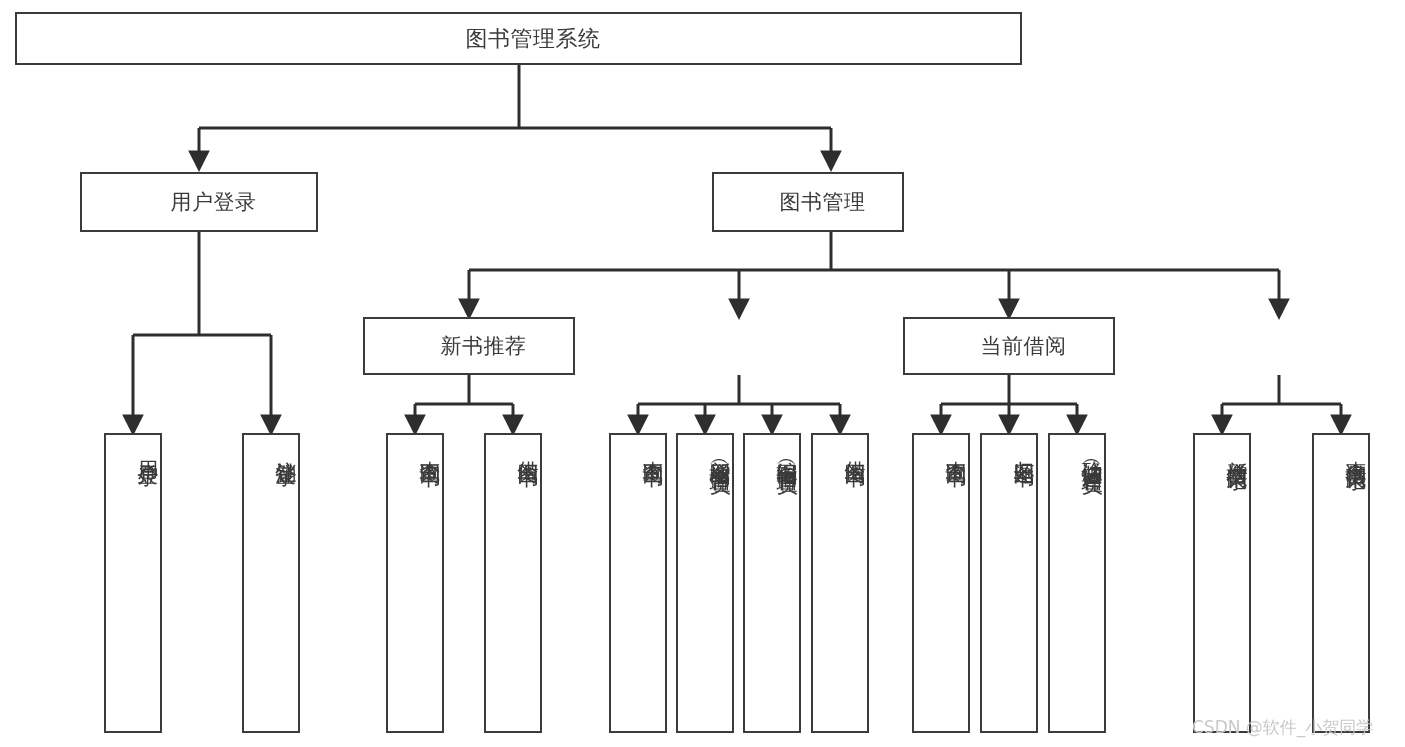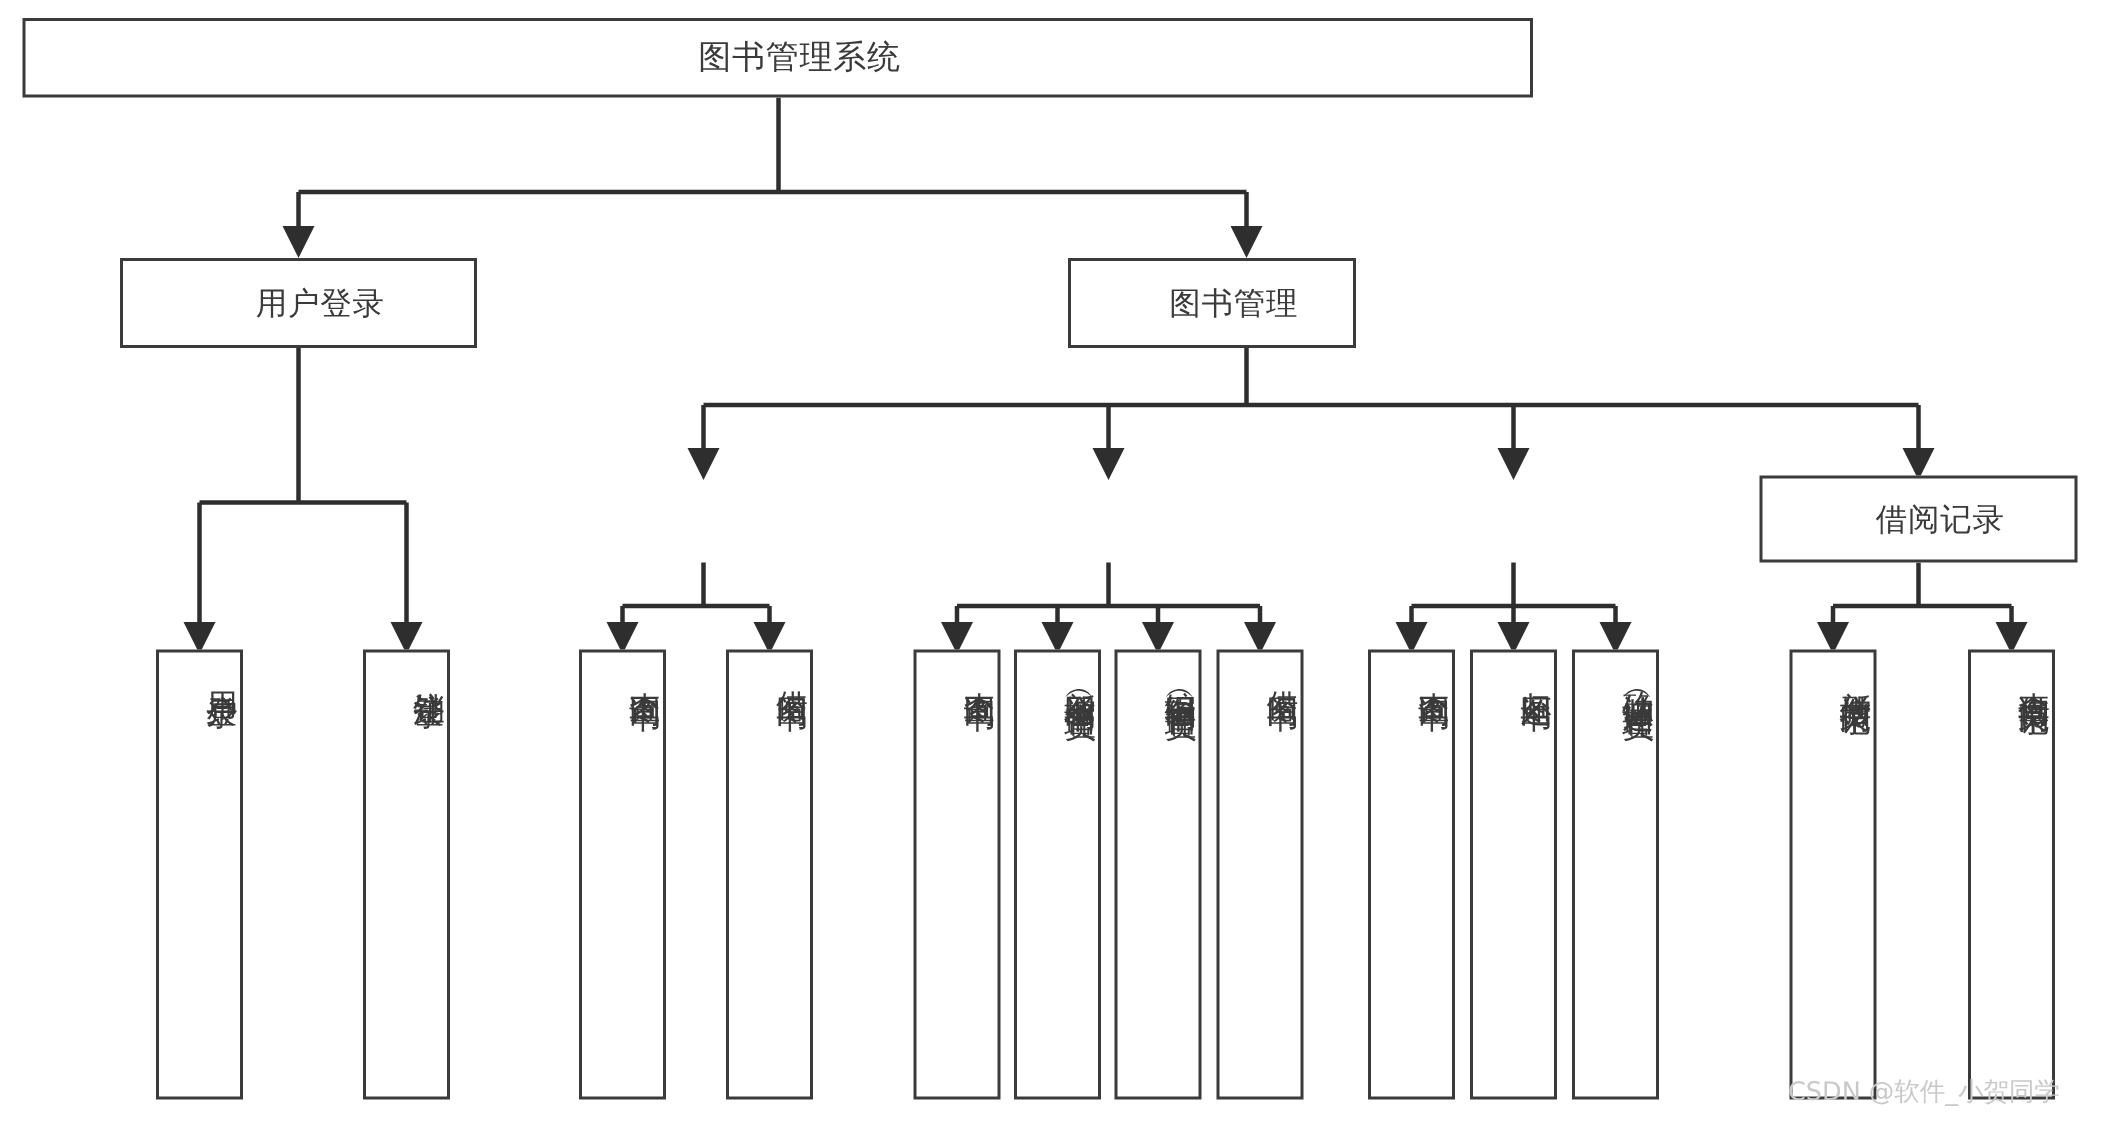--- a/index.html
+++ b/index.html
@@ -137,26 +137,29 @@
   </div>
 
   <div class="node horiz" style="left:80px; top:172px; width:238px; height:60px;">
     <span class="node-label">用户登录</span>
   </div>
 
   <div class="node horiz" style="left:712px; top:172px; width:192px; height:60px;">
     <span class="node-label">图书管理</span>
   </div>
 
-
-
-
-  <div class="node horiz" style="left:1173px; top:317px; width:212px; height:58px;">
-    <span class="node-label">借阅记录</span>
-  </div>
+  <div class="node horiz" style="left:363px; top:317px; width:212px; height:58px;">
+    <span class="node-label">新书推荐</span>
+  </div>
+
+
+  <div class="node horiz" style="left:903px; top:317px; width:212px; height:58px;">
+    <span class="node-label">当前借阅</span>
+  </div>
+
 
   <div class="node vert" style="left:104px; top:433px; width:58px; height:300px;">
     <span class="node-label">用户登录</span>
   </div>
 
   <div class="node vert" style="left:242px; top:433px; width:58px; height:300px;">
     <span class="node-label">注销登录</span>
   </div>
 
   <div class="node vert" style="left:386px; top:433px; width:58px; height:300px;">

